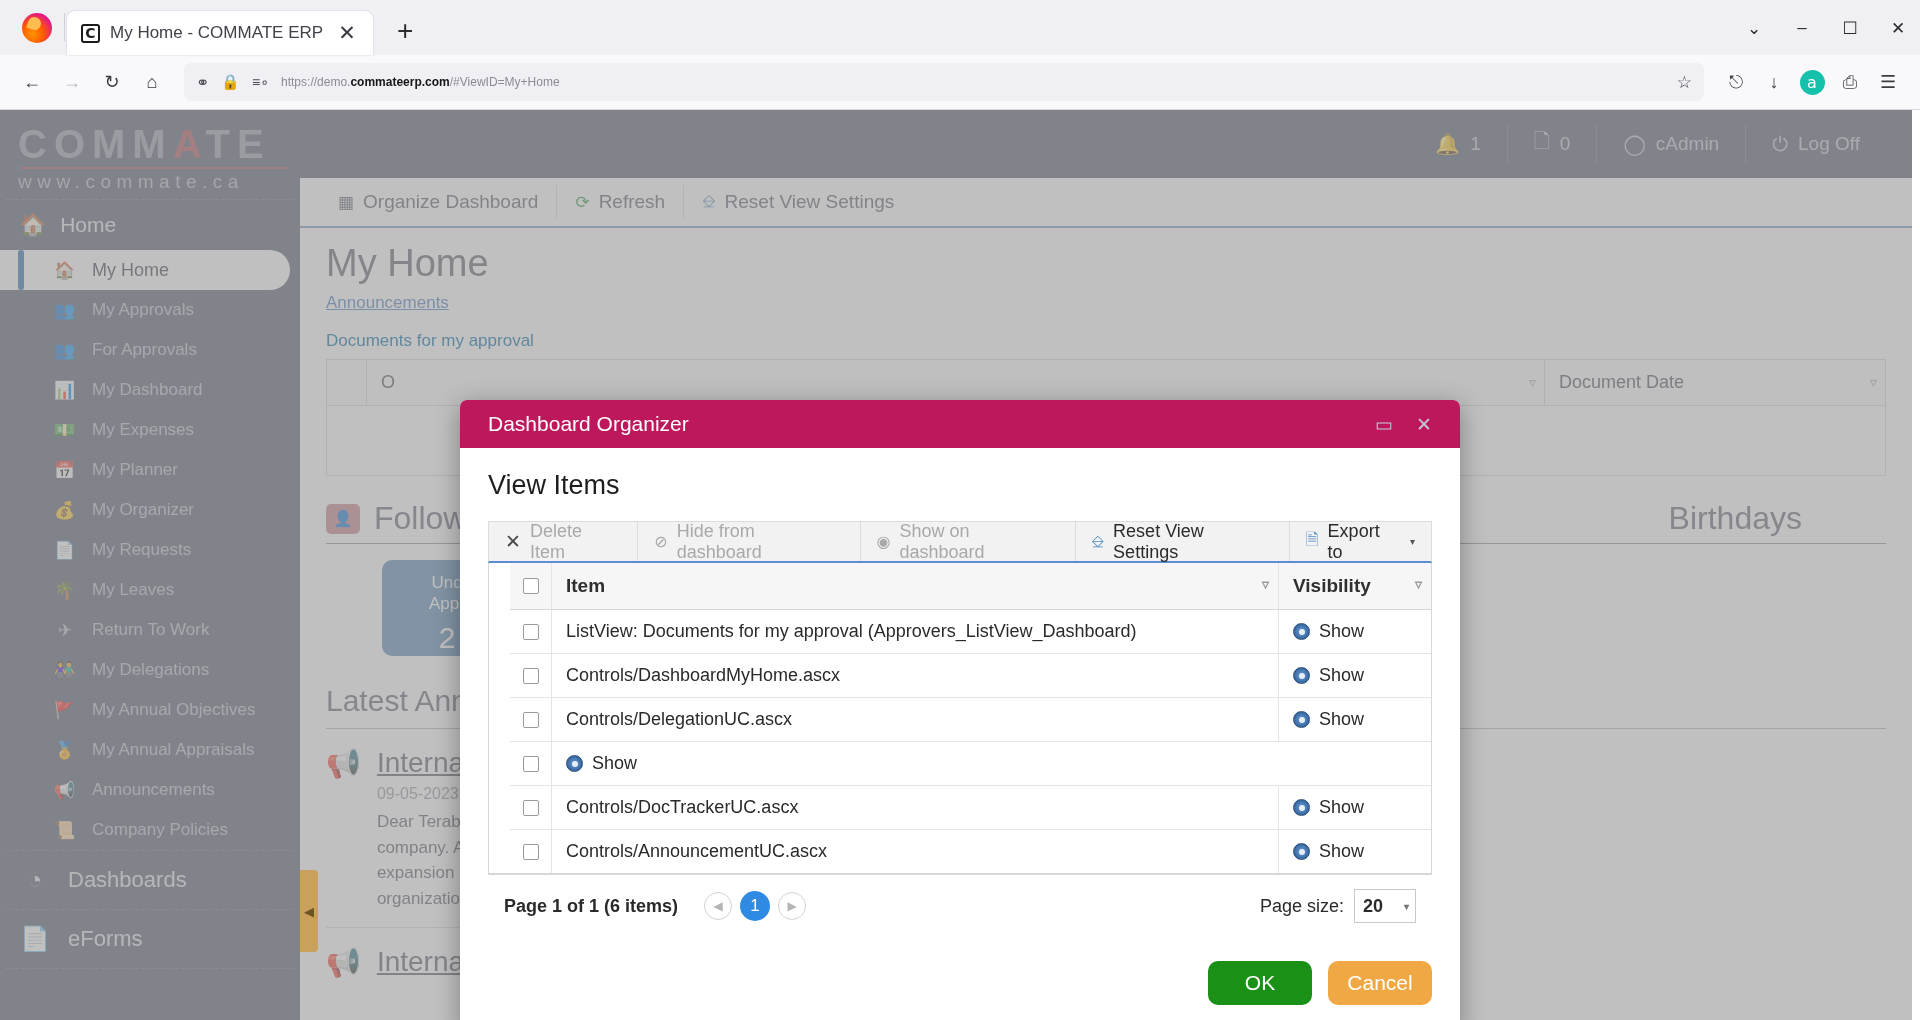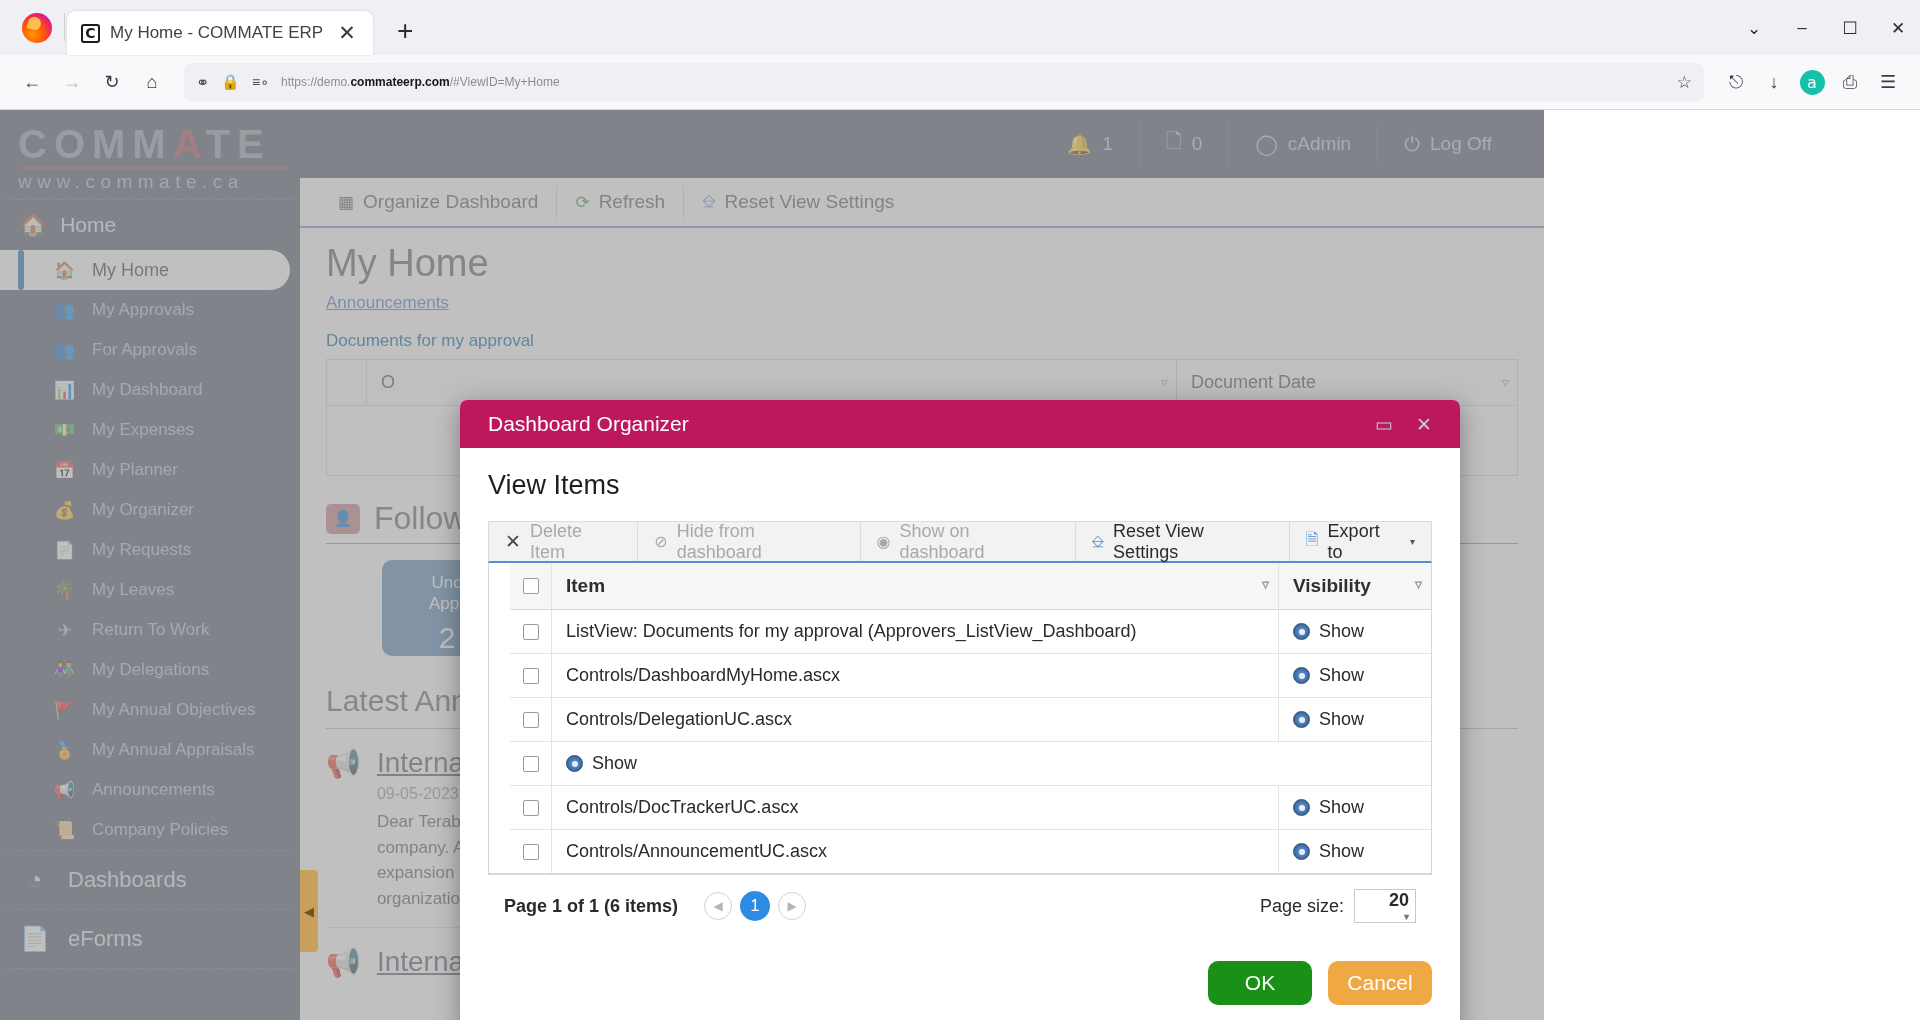--- a/index.html
+++ b/index.html
@@ -81,21 +81,21 @@
   .url-text .u-path { color: #8b8b92; }
   .toolbar-right { display: flex; align-items: center; gap: 2px; }
   .acct-badge {
     width: 25px; height: 25px; border-radius: 50%;
     background: #16c1ac; color: #ffffff; font-size: 16px;
     display: flex; align-items: center; justify-content: center;
     font-family: "DejaVu Sans", sans-serif;
   }
 
   
-  .app { position: relative; width: 1544px; height: 910px; overflow: hidden; }
+  .app { position: relative; width: 1912px; height: 910px; overflow: hidden; }
   .app-scrim { position: absolute; inset: 0; background: rgba(153,153,153,.62); z-index: 50; }
 
   
   .sidebar {
     position: absolute; left: 0; top: 0; width: 300px; height: 910px;
     background: #5b6073; color: #d5d7de;
   }
   .logo-area { padding: 14px 0 6px 18px; }
   .logo-main {
     font-size: 40px; letter-spacing: 7px; font-weight: 700;
@@ -293,22 +293,22 @@
   }
   .pg-num {
     width: 30px; height: 30px; border-radius: 50%; background: #2f8ae3;
     color: #fff; display: flex; align-items: center; justify-content: center;
     font-size: 17px;
   }
   .pg-right { margin-left: auto; display: flex; align-items: center; gap: 10px; }
   .pg-right .lbl { font-size: 18px; color: #2a2a2a; }
   .pg-select {
     width: 62px; height: 34px; border: 1px solid #c9c9c9; background: #fff;
-    display: flex; align-items: flex-end; justify-content: space-between;
-    padding: 0 6px 0 8px; font-size: 18px; color: #2a2a2a; font-weight: bold; flex-direction: column;
+    display: flex; align-items: center; justify-content: space-between;
+    padding: 0 6px 0 8px; font-size: 18px; color: #2a2a2a; font-weight: bold;
   }
   .pg-select .caret { color: #777; }
 
   .modal-actions {
     display: flex; justify-content: flex-end; gap: 16px; margin-top: 24px;
   }
   .btn {
     min-width: 104px; height: 44px; border-radius: 10px; border: none;
     color: #ffffff; font-size: 21px; display: flex; align-items: center;
     justify-content: center; font-family: "Liberation Sans", sans-serif;

